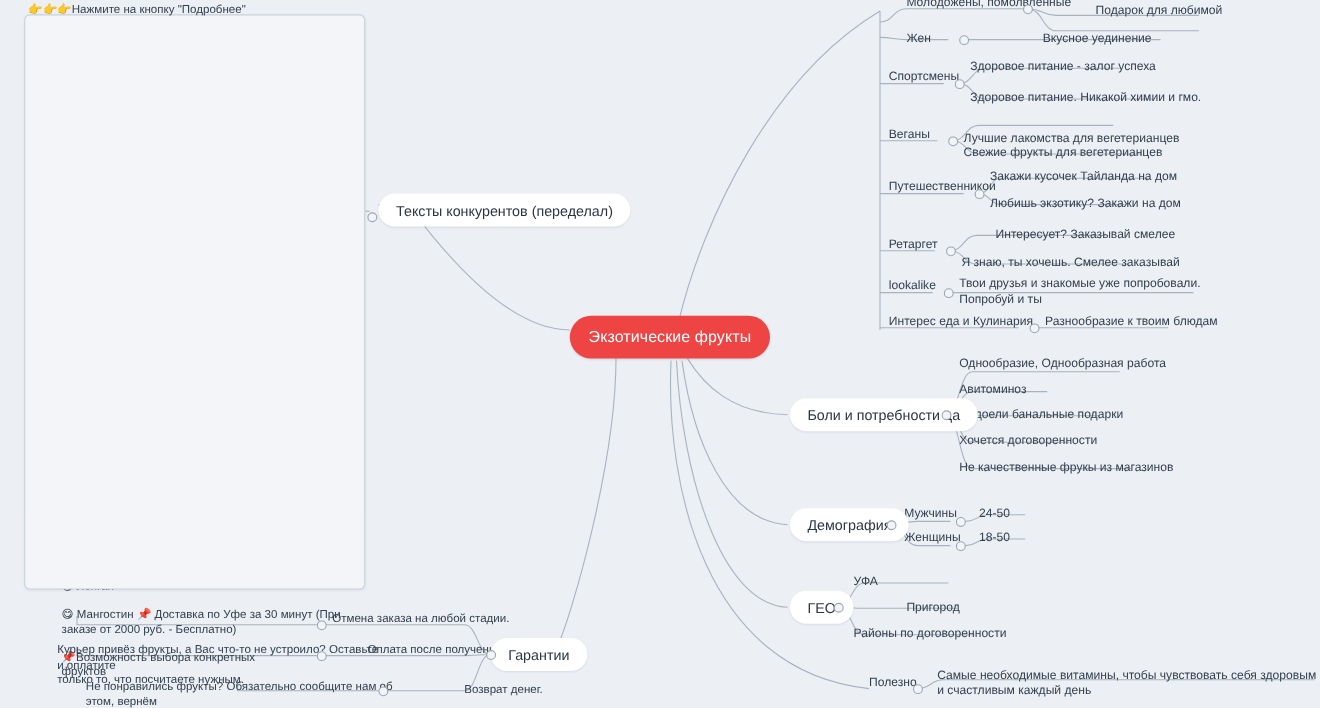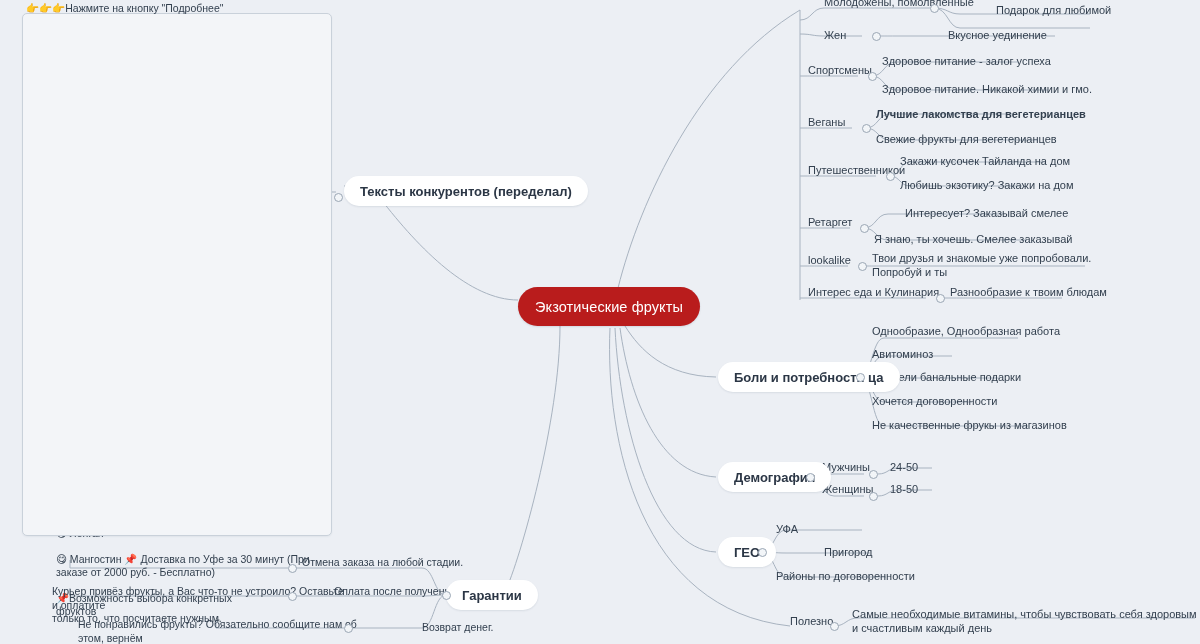--- a/index.html
+++ b/index.html
@@ -15,38 +15,38 @@
     width: 1200px; height: 644px;
     background: #eceff4;
   }
   #wires { position: absolute; left: 0; top: 0; width: 1200px; height: 644px; pointer-events: none; }
 
   
   .central {
     position: absolute;
     left: 518px; top: 287px;
     width: 182px; height: 39px;
-    background: #b91c1c;
+    background: #ef4444;
     border-radius: 20px;
     display: flex; align-items: center; justify-content: center;
     color: #ffffff;
     font-size: 14.5px;
     letter-spacing: .1px;
     box-shadow: 0 1px 2px rgba(40,60,90,.13);
     z-index: 6;
   }
 
   
   .pill {
     position: absolute;
     background: #ffffff;
     border-radius: 18px;
     display: flex; align-items: center; justify-content: center;
     color: #2b3645;
-    font-weight: bold;
+    font-weight: normal;
     font-size: 13px;
     height: 30px;
     padding: 0 16px;
     white-space: nowrap;
     box-shadow: 0 1px 2px rgba(40,60,90,.10);
     z-index: 5;
   }
   .pill.p-texts { left: 344px; top: 176px; }
   .pill.p-pains { left: 718px; top: 362px; }
   .pill.p-demo  { left: 718px; top: 462px; }
@@ -262,21 +262,21 @@
   <div class="lbl" style="left:824px; top:29px;">Жен</div>
   <div class="dot" style="left:872px; top:32px;"></div>
 
   <div class="lbl" style="left:808px; top:64px;">Спортсмены</div>
   <div class="dot" style="left:868px; top:72px;"></div>
   <div class="lbl" style="left:882px; top:55px;">Здоровое питание - залог успеха</div>
   <div class="lbl" style="left:882px; top:83px;">Здоровое питание. Никакой химии и гмо.</div>
 
   <div class="lbl" style="left:808px; top:116px;">Веганы</div>
   <div class="dot" style="left:862px; top:124px;"></div>
-  <div class="lbl" style="left:876px; top:108px;font-weight:bold;">Лучшие лакомства для вегетерианцев</div>
+  <div class="lbl" style="left:876px; top:120px;">Лучшие лакомства для вегетерианцев</div>
   <div class="lbl" style="left:876px; top:133px;">Свежие фрукты для вегетерианцев</div>
 
   <div class="lbl" style="left:808px; top:164px;">Путешественникои</div>
   <div class="dot" style="left:886px; top:172px;"></div>
   <div class="lbl" style="left:900px; top:155px;">Закажи кусочек Тайланда на дом</div>
   <div class="lbl" style="left:900px; top:179px;">Любишь экзотику? Закажи на дом</div>
 
   <div class="lbl" style="left:808px; top:216px;">Ретаргет</div>
   <div class="dot" style="left:860px; top:224px;"></div>
   <div class="lbl" style="left:874px; top:207px;padding-left:31px;">Интересует? Заказывай смелее</div>

